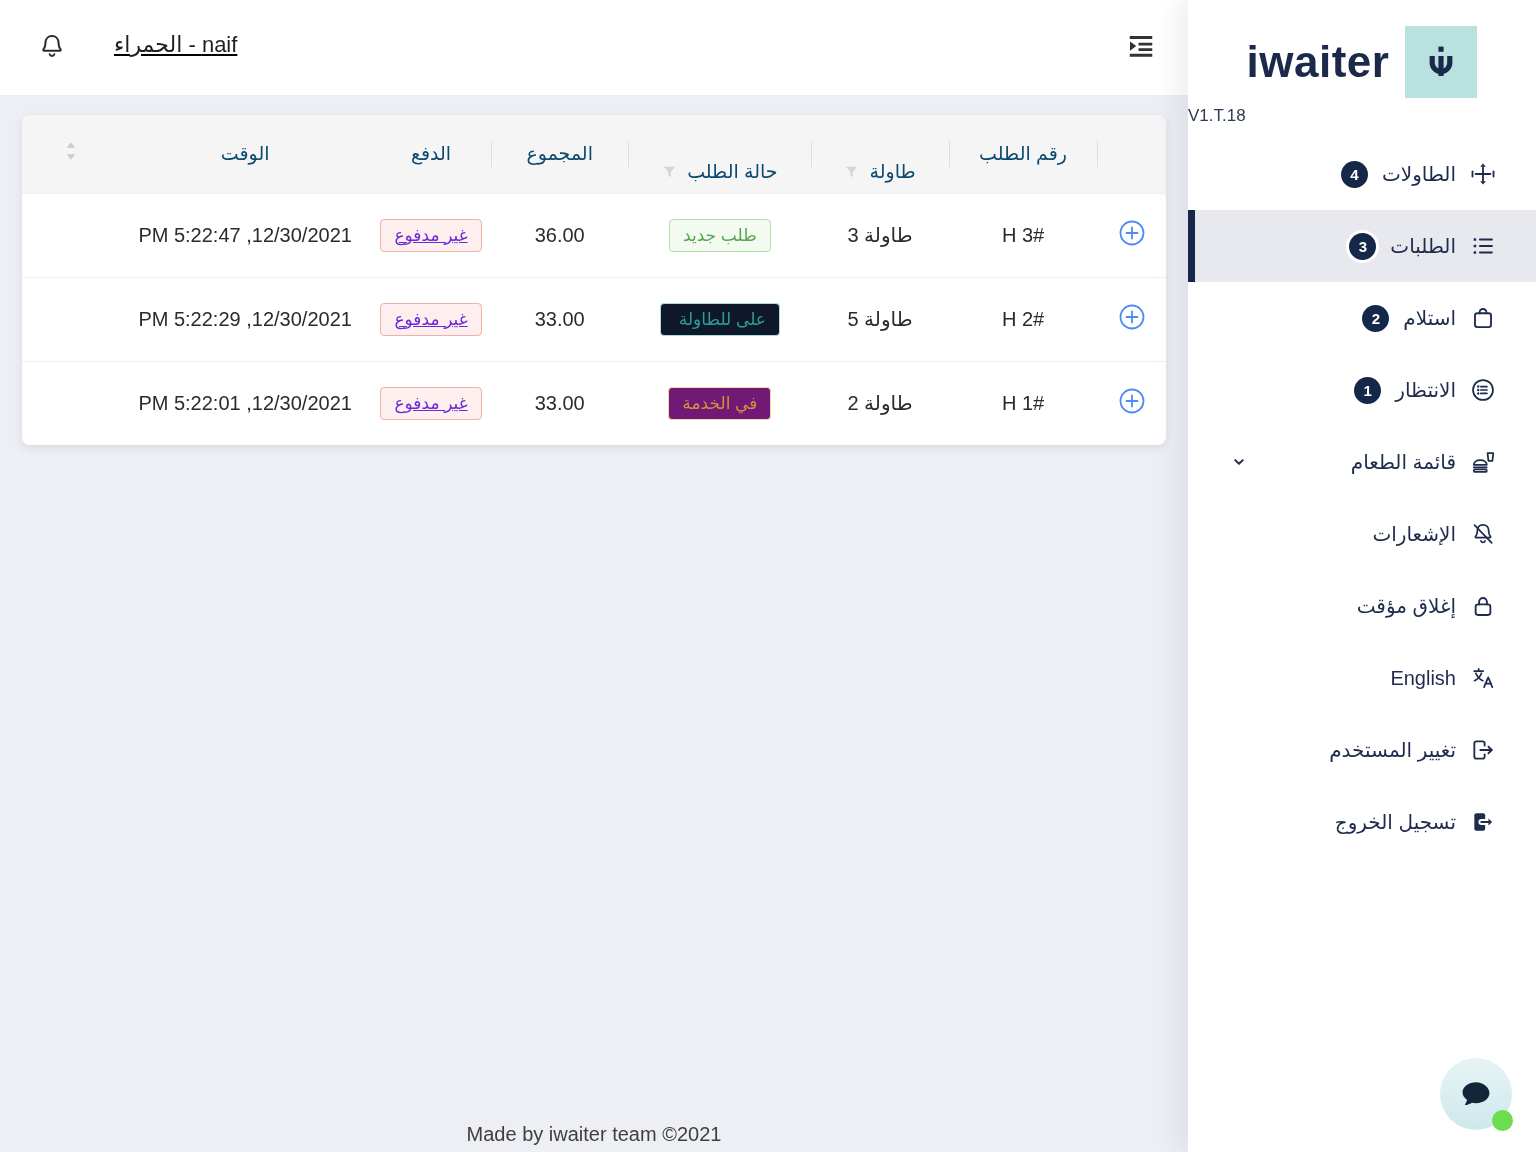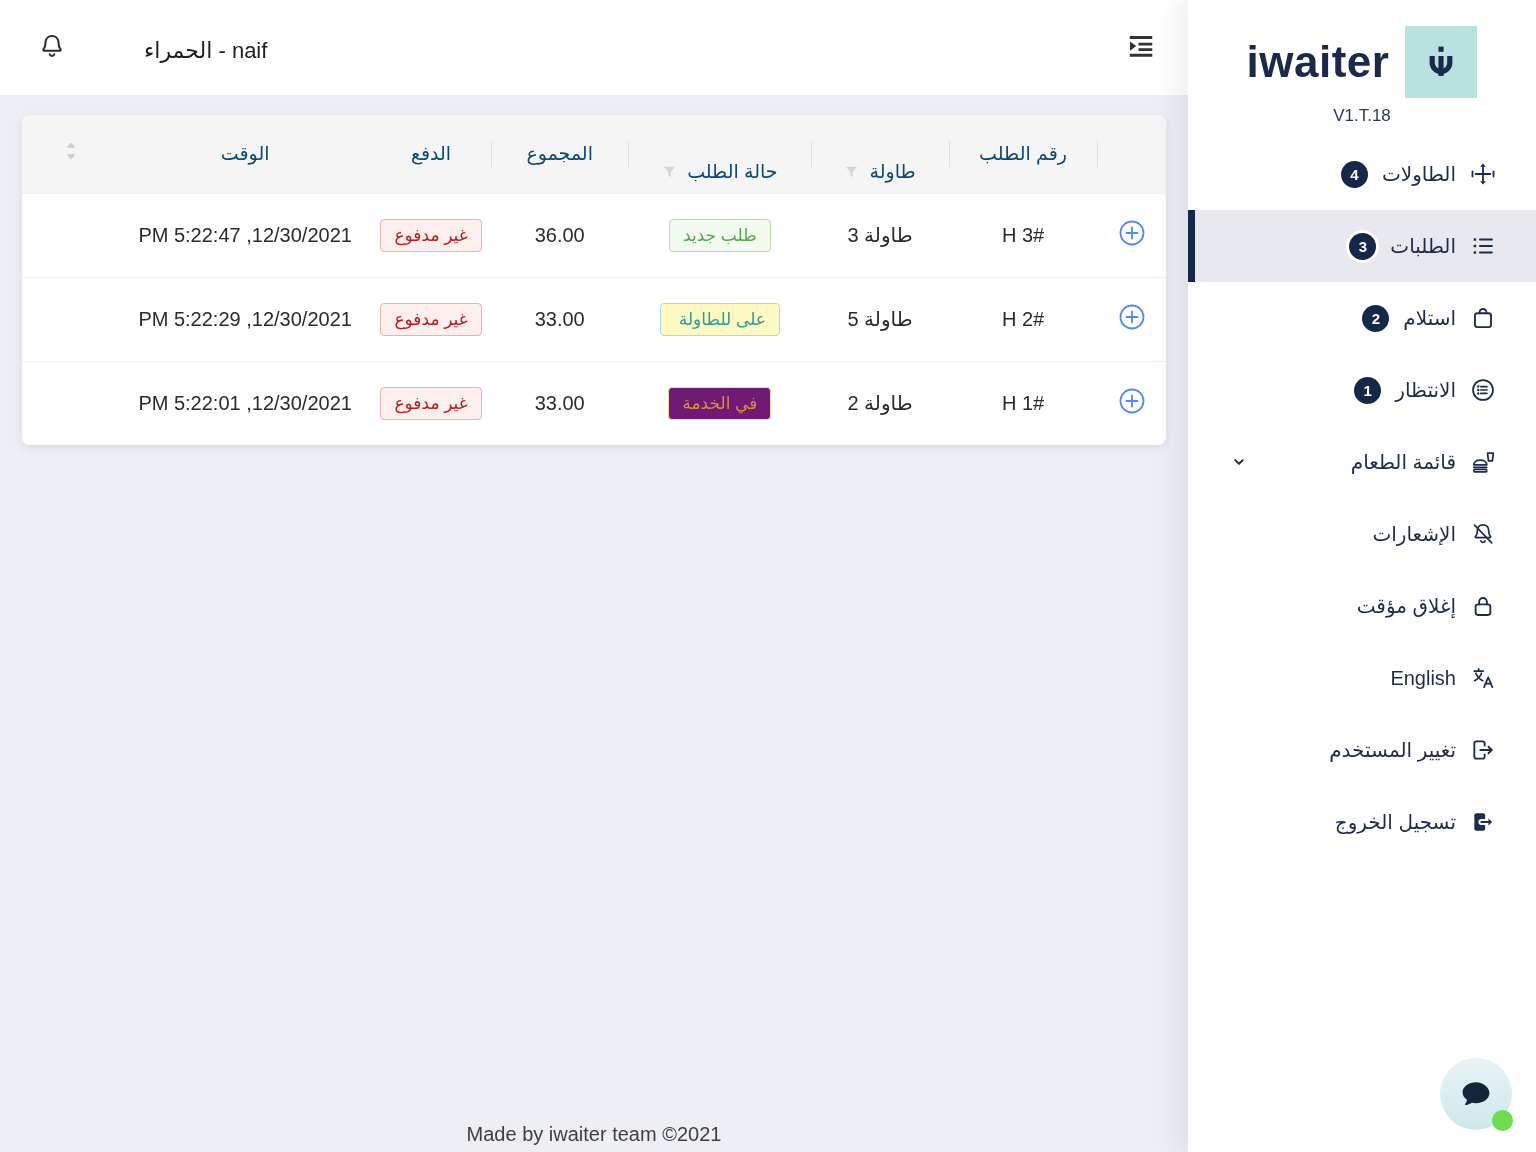--- a/index.html
+++ b/index.html
@@ -6,60 +6,60 @@
   html,body { width:1536px; height:1152px; overflow:hidden; background:#fff;
     font-family:"Liberation Sans","DejaVu Sans",sans-serif; }
   .app { display:flex; width:1536px; height:1152px; }
 
   
   .sidebar { flex:0 0 348px; background:#fff; position:relative; z-index:5;
     box-shadow:-12px 0 22px rgba(25,39,70,.07); display:flex; flex-direction:column; }
   .logo-row { display:flex; align-items:center; justify-content:center; gap:16px; margin-top:26px; }
   .logo-mark { width:72px; height:72px; background:#b9e1e0; display:flex; align-items:center; justify-content:center; }
   .logo-word { font-size:44px; font-weight:700; color:#1b2a4a; letter-spacing:.5px; }
-  .version { text-align:center; direction:ltr; color:#2f3b52; font-size:17px; margin-top:8px; }
+  .version { direction:ltr; color:#2f3b52; font-size:17px; margin-top:8px; }
 
   .menu { margin-top:12px; display:flex; flex-direction:column; }
   .side-item { position:relative; height:72px; display:flex; align-items:center; gap:14px;
     padding:0 40px; cursor:pointer; color:#1e2b4d; font-size:20px; }
   .side-item .icn { width:26px; height:26px; flex:0 0 26px; display:flex; align-items:center; justify-content:center; }
   .side-item.active { background:#e7e9ef; }
   .side-item.active::before { content:""; position:absolute; left:0; top:0; bottom:0; width:7px; background:#16284a; }
   .count-badge { min-width:27px; height:27px; border-radius:50%; background:#16284a; color:#fff;
     font-size:15px; font-weight:700; display:flex; align-items:center; justify-content:center;
     box-shadow:0 0 0 3px #fff; }
   .chev { margin-inline-start:auto; width:22px; height:22px; }
 
   
   .main { flex:1 1 auto; display:flex; flex-direction:column; min-width:0; }
   .topbar { height:96px; background:#fff; border-bottom:1px solid #eceef2;
     display:flex; align-items:center; justify-content:space-between; padding:0 30px 0 36px; }
   .collapse-btn { background:none; border:none; cursor:pointer; width:34px; height:34px; }
-  .title-group { display:flex; align-items:flex-end; gap:76px; }
+  .title-group { display:flex; align-items:flex-start; gap:46px;text-decoration:underline; }
   .page-title { font-size:22px; color:#1f1f1f; }
   .bell-btn { background:none; border:none; cursor:pointer; width:32px; height:32px; }
 
   .content { flex:1 1 auto; background:#edeff4; position:relative; }
   .card { margin:19px 22px 0; background:#fff; border-radius:8px; overflow:hidden;
     box-shadow:0 3px 10px rgba(30,40,70,.10); }
   table { width:100%; border-collapse:collapse; table-layout:fixed; }
   thead th { background:#f5f5f6; height:78px; font-weight:400; font-size:19px; color:#0c4a6e;
     text-align:center; position:relative; }
   thead th.divider::after { content:""; position:absolute; left:0; top:26px; bottom:26px; width:1px; background:#dedede; }
   tbody td { height:84px; border-top:1px solid #f0f0f0; text-align:center; font-size:20px; color:#2b2b2b; }
   col.c-plus{width:6%} col.c-num{width:13%} col.c-tbl{width:12%} col.c-status{width:16%}
   col.c-total{width:12%} col.c-pay{width:10.5%} col.c-time{width:22%} col.c-sort{width:8.5%}
   .th-inner { display:inline-flex; align-items:center; gap:10px;margin-top:36px; }
   .order-no { direction:ltr; unicode-bidi:isolate; display:inline-block; }
 
   .pill { display:inline-block; padding:5px 13px; border-radius:4px; font-size:17px; border:1px solid; }
   .pill.new      { color:#56a456; background:#f3faf0; border-color:#b5dfa8; }
-  .pill.ontable  { color:#2e9d95; background:#fef9c3; border-color:#a8dcd6;padding-left:18px; }
+  .pill.ontable  { color:#2e9d95; background:#0f172a; border-color:#a8dcd6;padding-left:18px; }
   .pill.service  { color:#d98e3d; background:#701a75; border-color:#f2d7a8; }
-  .pill.unpaid   { color:#b91c1c; background:#fdefee; border-color:#f2b0ab; }
+  .pill.unpaid   { color:#6d28d9; background:#fdefee; border-color:#f2b0ab;text-decoration:underline; }
 
   .plus-btn { background:none; border:none; cursor:pointer; width:30px; height:30px; }
 
   .made-by { position:absolute; bottom:6px; left:0; right:0; text-align:center; direction:ltr;
     font-size:20px; color:#3f3f3f; }
 
   
   .chat-widget { position:fixed; right:24px; bottom:22px; width:72px; height:72px; border-radius:50%;
     background:linear-gradient(180deg,#e8f3f5,#cde9ec); display:flex; align-items:center; justify-content:center;
     cursor:pointer; z-index:20; }

